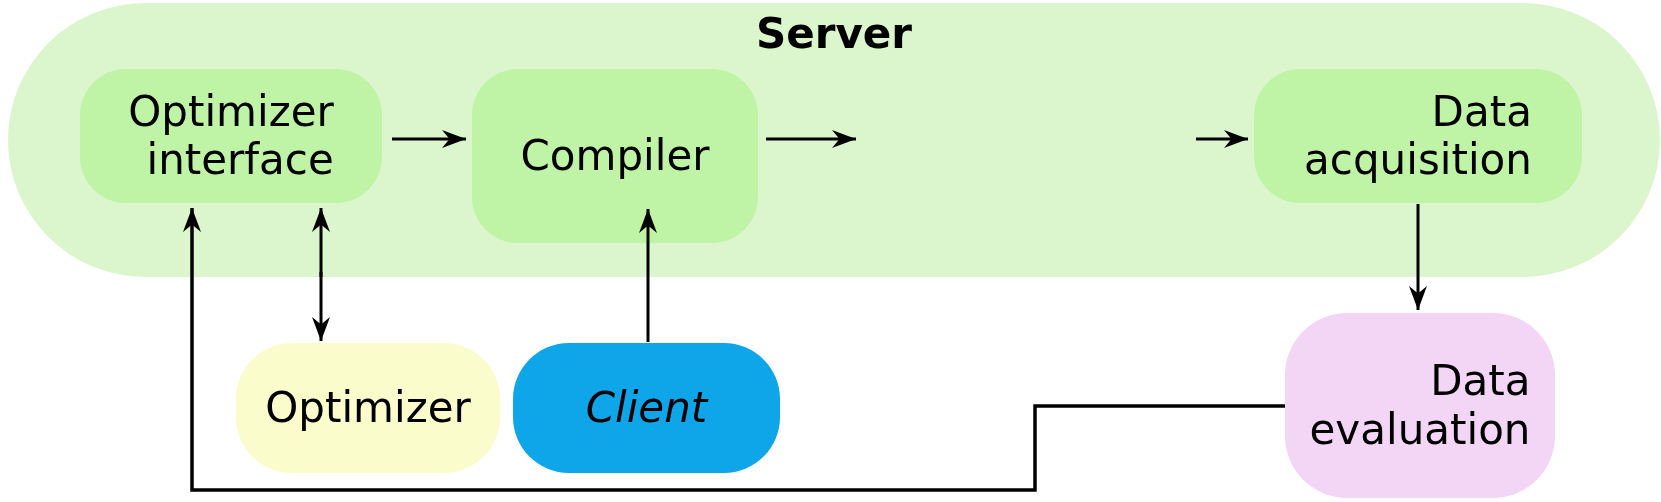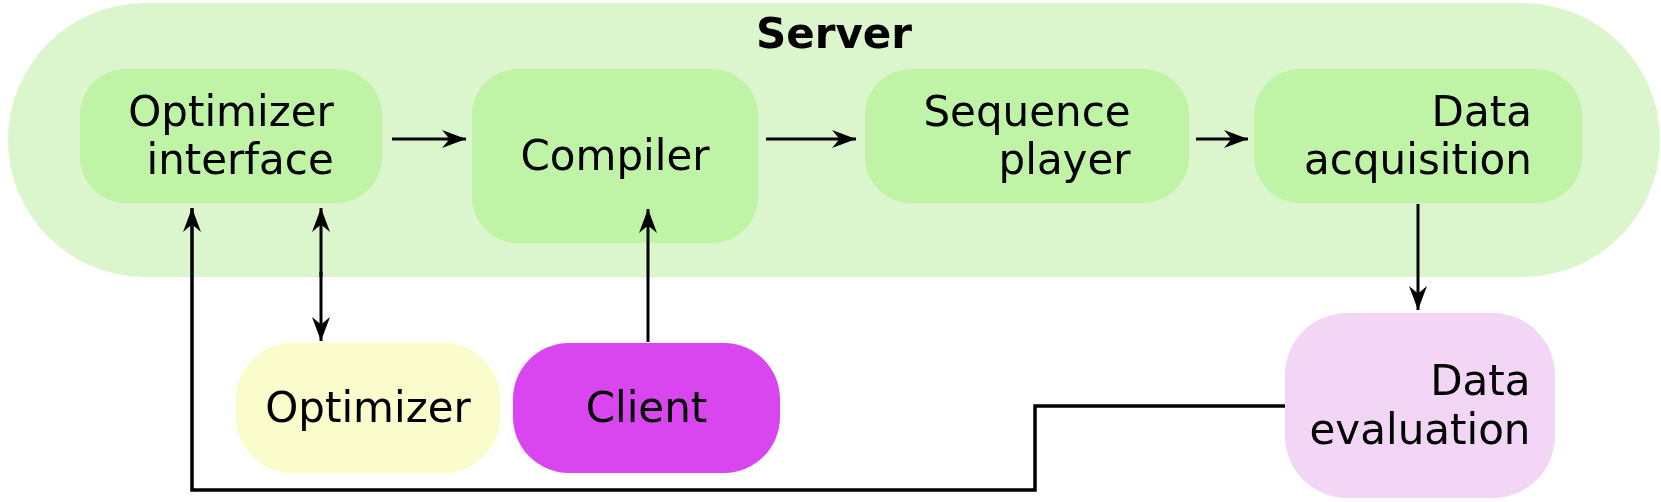--- a/index.html
+++ b/index.html
@@ -41,21 +41,21 @@
     align-items: center;
     justify-content: center;
     text-align: right;
     font-size: 42px;
     line-height: 1.15;
     color: #000000;
     white-space: pre-line;
   }
   .node-green  { background: #bff3a6; border-radius: 46px; }
   .node-yellow { background: #fafccb; border-radius: 56px; }
-  .node-cyan   { background: #d946ef; border-radius: 56px; }
+  .node-cyan   { background: #0ea5e9; border-radius: 56px; font-style: italic; }
   .node-pink   { background: #f3d5f6; border-radius: 62px; }
 
   .n-optimizer-interface { left: 80px;   top: 69px;  width: 302px; height: 134px; }
   .n-compiler            { left: 472px;  top: 69px;  width: 286px; height: 174px; }
   .n-sequence-player     { left: 865px;  top: 69px;  width: 324px; height: 134px; }
   .n-data-acquisition    { left: 1254px; top: 69px;  width: 328px; height: 134px; }
   .n-optimizer           { left: 236px;  top: 343px; width: 264px; height: 130px; }
   .n-client              { left: 513px;  top: 343px; width: 267px; height: 130px; }
   .n-data-evaluation     { left: 1285px; top: 313px; width: 270px; height: 185px; }
 
@@ -81,22 +81,20 @@
 
   <div class="server-group"></div>
 
   <div class="server-label">Server</div>
 
   <div class="node node-green n-optimizer-interface">Optimizer
 interface</div>
 
   <div class="node node-green n-compiler">Compiler</div>
 
-  <div class="node node-green n-sequence-player">Sequence
-player</div>
 
   <div class="node node-green n-data-acquisition">Data
 acquisition</div>
 
   <div class="node node-yellow n-optimizer">Optimizer</div>
 
   <div class="node node-cyan n-client">Client</div>
 
   <div class="node node-pink n-data-evaluation">Data
 evaluation</div>

